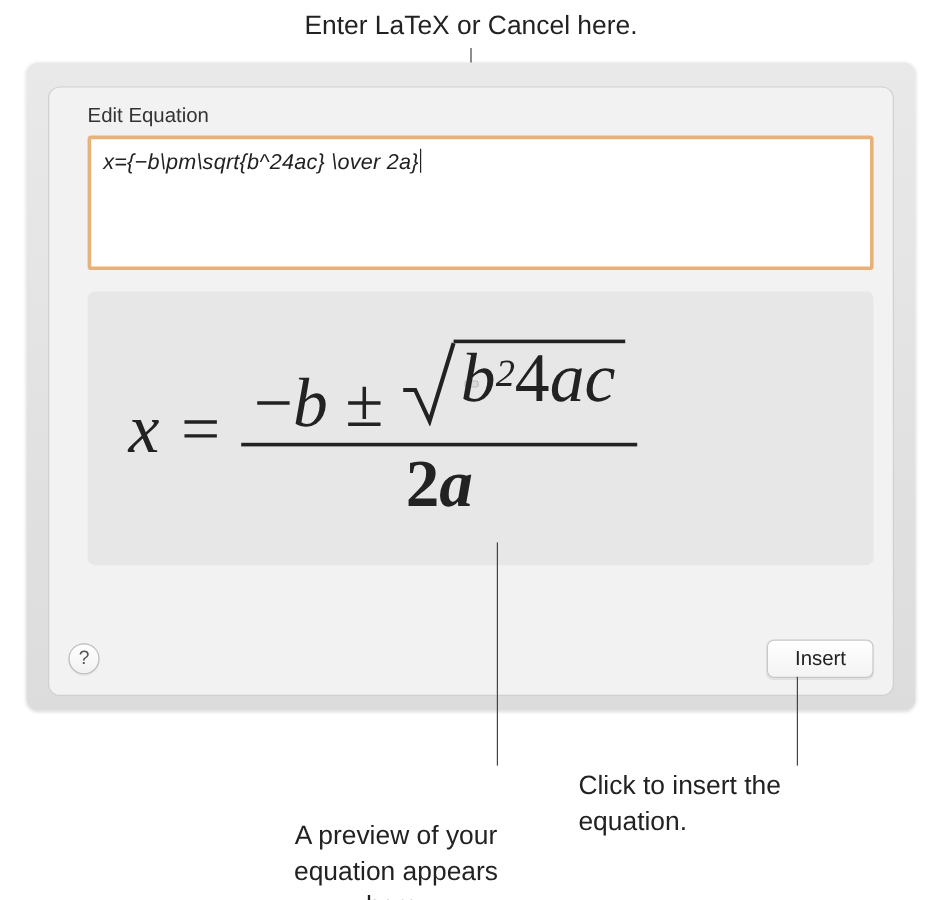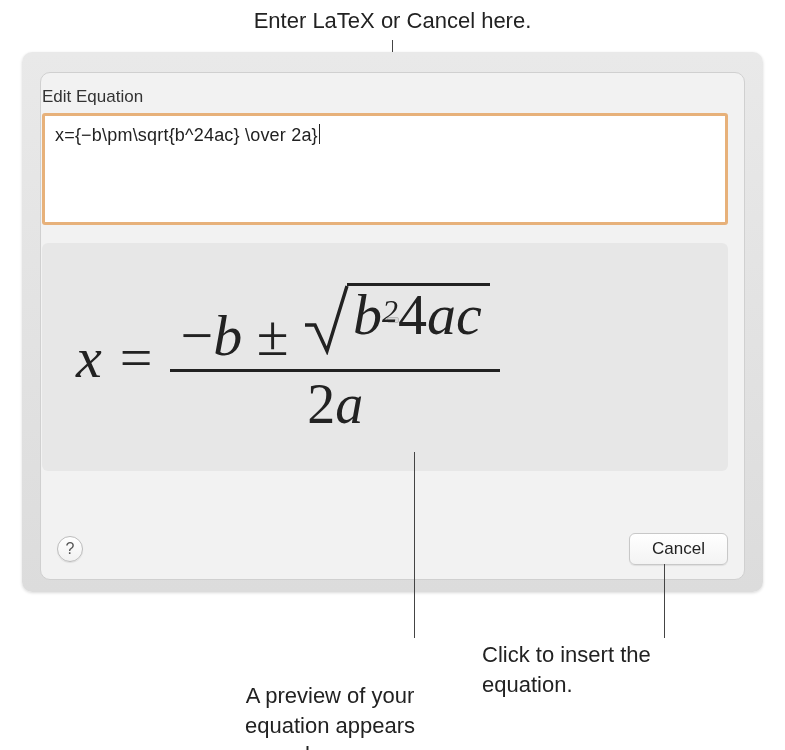--- a/index.html
+++ b/index.html
@@ -37,21 +37,21 @@
       background: linear-gradient(#e9e9e9, #dcdcdc);
       border-radius: 10px;
       box-shadow: 0 1px 3px rgba(0,0,0,0.15);
       padding: 20px 4px 12px 4px;
     }
     .panel {
       background: #f2f2f2;
       border: 1px solid #d0d0d0;
       border-radius: 10px;
       margin: 0 14px;
-      padding: 14px 16px 16px 1px;
+      padding: 14px 16px 16px 32px;
       height: 100%;
       position: relative;
     }
     .panel-title {
       font-size: 17px;
       color: #333;
       margin-bottom: 6px;
       font-weight: 400;
     }
     .editor {
@@ -59,20 +59,21 @@
       background: #ffffff;
       border: 3px solid #e7b17a;
       border-radius: 3px;
       width: 100%;
       height: 112px;
       padding: 8px 10px;
       font-family: -apple-system, Arial, sans-serif;
       font-size: 18px;
       color: #222;
       letter-spacing: 0.2px;
+      font-style: italic;
     }
     .editor .cursor {
       display: inline-block;
       width: 1px;
       height: 20px;
       background: #222;
       vertical-align: -3px;
       margin-left: 1px;
     }
     .handle {
@@ -131,21 +132,21 @@
       align-items: baseline;
       margin-left: -2px;
     }
     .sup {
       font-size: 32px;
       vertical-align: super;
       position: relative;
       top: -12px;
     }
     .minus, .pm { font-style: normal; }
-    .den { font-size: 56px; }
+    .den { font-size: 56px; font-weight: bold; }
     .button-row {
       position: absolute;
       bottom: 14px;
       left: 16px;
       right: 16px;
       display: flex;
       align-items: center;
       gap: 10px;
     }
     .help-btn {
@@ -251,21 +252,21 @@
           <span class="den">
             <span style="font-style:normal">2</span><span>a</span>
           </span>
         </span>
       </div>
     </div>
 
     <div class="button-row">
       <div class="help-btn">?</div>
       <div class="spacer"></div>
-      <button class="btn">Cancel</button>
+      <button class="btn">Insert</button>
     </div>
   </div>
 </div>
 
 <div class="callout-line-bl"></div>
 <div class="callout-line-br"></div>
 
 <div class="callout-bottom left">A preview of your equation appears here.</div>
 <div class="callout-bottom right">Click to insert the equation.</div>
 

